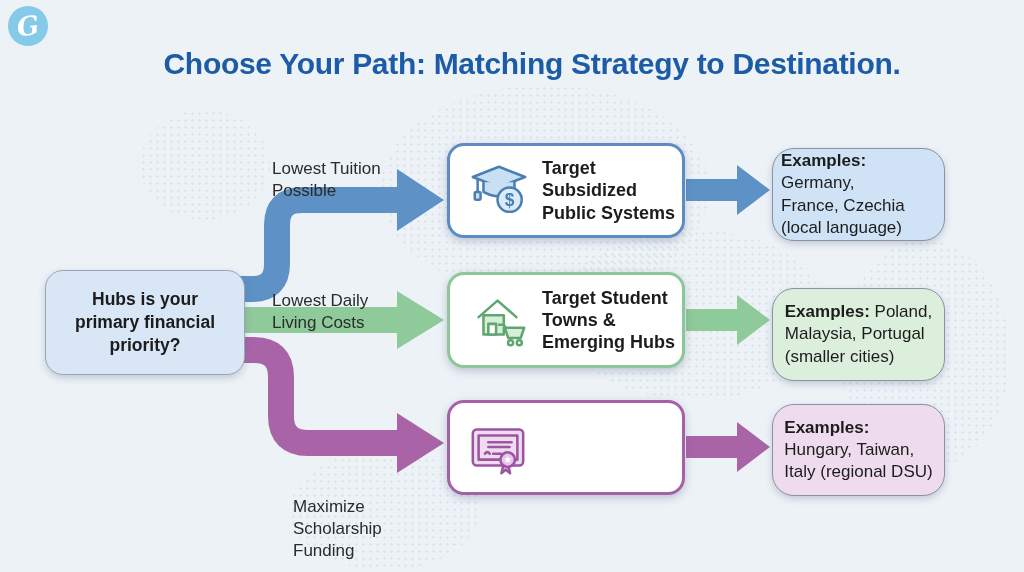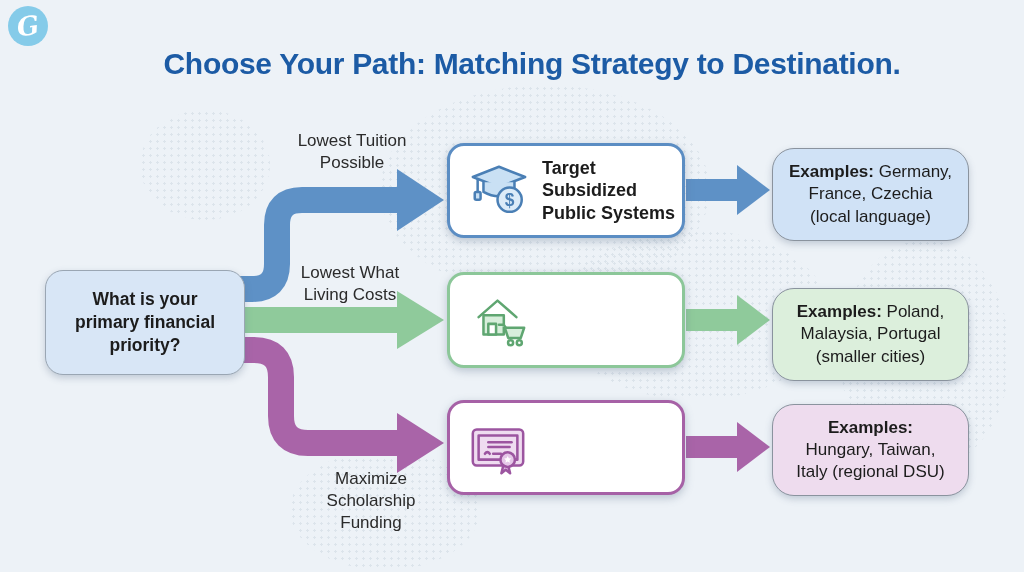--- a/index.html
+++ b/index.html
@@ -29,40 +29,40 @@
   #arrows{position:absolute;left:0;top:0;z-index:1;}
   .box{position:absolute;box-sizing:border-box;z-index:3;}
   #decision-box{
     left:45px;top:270px;width:200px;height:105px;
     background:#d8e6f6;border:1.5px solid #9aa6b3;border-radius:18px;
     box-shadow:0 3px 7px rgba(90,110,135,.3);
     display:flex;align-items:center;justify-content:center;text-align:center;
     font-size:17.5px;font-weight:bold;line-height:1.32;white-space:pre-line;
   }
   .branch-label{
-    position:absolute;z-index:2;text-align:center;font-size:17px;color:#2b2b2b;
-    line-height:1.28;white-space:pre-line;
+    position:absolute;z-index:2;text-align:left;font-size:17px;color:#2b2b2b;
+    line-height:1.28;white-space:pre-line;margin-top:28px;
   }
   #label-1{left:272px;top:130px;width:160px;}
   #label-2{left:272px;top:262px;width:156px;}
   #label-3{left:293px;top:468px;width:156px;}
   .strategy-box{
     left:447px;width:238px;height:95px;background:#ffffff;border-radius:17px;
     display:flex;align-items:center;gap:13px;padding-left:17px;
     box-shadow:0 3px 8px rgba(90,110,135,.35);
   }
   #strategy-1{top:143px;border:3.5px solid #5b8dc3;}
   #strategy-2{top:272px;border:3.5px solid #8cc799;height:96px;}
   #strategy-3{top:400px;border:3.5px solid #a661a6;}
   .strategy-text{font-size:18px;font-weight:bold;line-height:1.24;white-space:pre-line;}
   .icon{width:62px;height:62px;flex:0 0 62px;}
   .examples-box{
-    left:772px;width:197px;border-radius:22px;border:1.5px solid #8a939e;
+    left:772px;width:173px;border-radius:22px;border:1.5px solid #8a939e;
     box-shadow:0 3px 7px rgba(90,110,135,.3);
-    display:flex;align-items:center;justify-content:center;text-align:center;
+    display:flex;align-items:center;justify-content:center;text-align:left;
     font-size:17px;line-height:1.3;padding:5px 8px;white-space:pre-line;
   }
   #examples-1{top:148px;height:93px;background:#d0e2f6;}
   #examples-2{top:288px;height:93px;background:#dcefdc;}
   #examples-3{top:404px;height:92px;background:#eedcee;}
   .examples-box .bold{font-weight:bold;}
 </style>
 </head>
 <body>
 
@@ -95,27 +95,27 @@
   </g>
 
   <g fill="#a964a8">
     <path d="M232 350 H254 Q281 350 281 377 V416 Q281 443 308 443 H399" fill="none" stroke="#a964a8" stroke-width="26"></path>
     <polygon points="397,413 444,443 397,473"></polygon>
     <path d="M686 447 H739" fill="none" stroke="#a964a8" stroke-width="22"></path>
     <polygon points="737,422 770,447 737,472"></polygon>
   </g>
 </svg>
 
-<div id="decision-box" class="box">What is your
+<div id="decision-box" class="box">Hubs is your
 primary financial
 priority?</div>
 
 <div id="label-1" class="branch-label">Lowest Tuition
 Possible</div>
-<div id="label-2" class="branch-label">Lowest What
+<div id="label-2" class="branch-label">Lowest Daily
 Living Costs</div>
 <div id="label-3" class="branch-label">Maximize
 Scholarship
 Funding</div>
 
 <div id="strategy-1" class="box strategy-box">
   <svg class="icon" viewBox="0 0 64 64">
     <g fill="#c9e0f4" stroke="#4a7fb5" stroke-width="2.6" stroke-linejoin="round" stroke-linecap="round">
       <polygon points="33,7 60,17.5 33,28 6,17.5"></polygon>
       <path d="M17 23 V33 q16 9 32 0 V23"></path>
@@ -135,20 +135,23 @@
     <g fill="#d7eedb" stroke="#5fa671" stroke-width="2.6" stroke-linejoin="round" stroke-linecap="round">
       <path d="M17 27 V47 H38 V27 z"></path>
       <path d="M12 29 L31.5 12 L51 29" fill="none"></path>
       <rect x="22" y="36" width="8" height="11" fill="#ffffff"></rect>
       <path d="M33 37 h5 l2 3"></path>
       <polygon points="39,40 59,40 55.5,50.5 42.5,50.5" fill="#d7eedb"></polygon>
       <circle cx="45" cy="55.5" r="2.6" fill="none"></circle>
       <circle cx="54" cy="55.5" r="2.6" fill="none"></circle>
     </g>
   </svg>
+  <div class="strategy-text">Target Student
+Towns &amp;
+Emerging Hubs</div>
 </div>
 
 <div id="strategy-3" class="box strategy-box">
   <svg class="icon" viewBox="0 0 64 64">
     <g fill="#efdcf0" stroke="#9c55a0" stroke-width="2.6" stroke-linejoin="round" stroke-linecap="round">
       <rect x="6" y="13" width="52" height="37" rx="4"></rect>
       <rect x="12" y="19" width="40" height="25" fill="none"></rect>
       <line x1="22" y1="26" x2="46" y2="26"></line>
       <line x1="22" y1="31" x2="44" y2="31"></line>
       <path d="M18.5 38 q2.5 -3.5 5 0" fill="none"></path>

